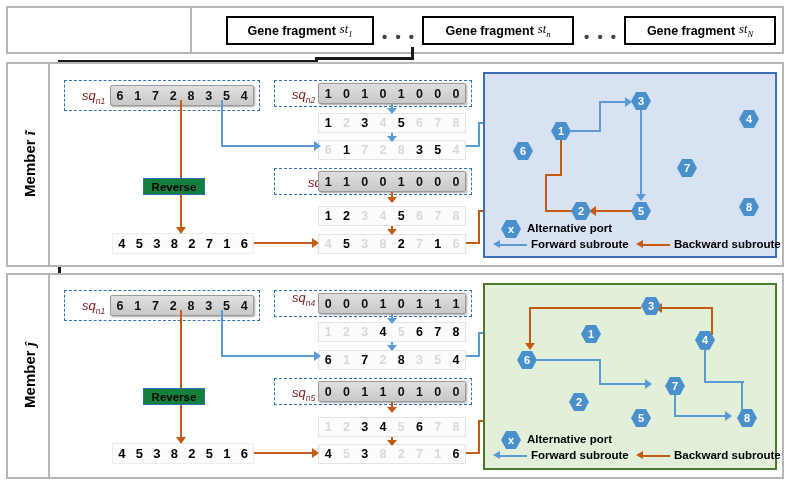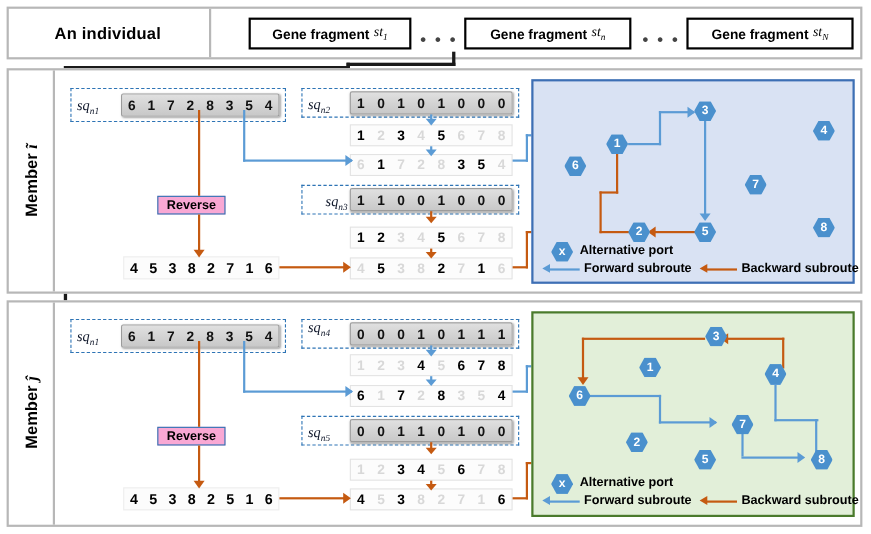--- a/index.html
+++ b/index.html
@@ -33,22 +33,22 @@
                   border-right:2px solid #b7b7b7;box-sizing:border-box;}
   .mem-label{position:absolute;left:-38px;top:50%;width:120px;margin-top:-10px;
              transform:rotate(-90deg);text-align:center;
              font-weight:bold;font-size:15px;color:#000;white-space:nowrap;}
   .mem-label i{font-family:"Liberation Serif",serif;font-style:italic;font-size:15px;}
 
   
   .dashbox{position:absolute;border:1.6px dashed #2e74b5;box-sizing:border-box;background:transparent;}
 
   
-  .sqlab{position:absolute;font-family:Liberation Serif, serif;font-style:italic;
-         font-size:13px;color:#0f172a;}
+  .sqlab{position:absolute;font-family:Liberation Sans, sans-serif;font-style:italic;
+         font-size:13px;color:#7f1d1d;margin-left:12px;}
   .sqlab sub{font-size:8.5px;font-style:italic;}
 
   
   .strip{position:absolute;height:21px;background:linear-gradient(#e0e0e0,#c8c8c8);
          border:1px solid #9b9b9b;border-radius:2px;box-sizing:border-box;
          display:flex;align-items:center;justify-content:space-around;
          box-shadow:1px 1px 2px rgba(0,0,0,.35);}
   .strip span{font-weight:bold;font-size:12.5px;color:#111;flex:1;text-align:center;}
 
   
@@ -56,21 +56,21 @@
        box-sizing:border-box;display:flex;align-items:center;}
   .row span{flex:1;text-align:center;font-size:12.5px;color:#d8d8d8;font-weight:bold;}
   .row span.on{color:#000;}
 
   
   .plain{position:absolute;height:21px;background:#fcfcfc;border:1px solid #ededed;
          box-sizing:border-box;display:flex;align-items:center;}
   .plain span{flex:1;text-align:center;font-size:13px;color:#000;font-weight:bold;}
 
   
-  .reverse{position:absolute;height:17px;background:#f9a8d4;border:1px solid #2e74b5;
+  .reverse{position:absolute;height:17px;background:#15803d;border:1px solid #2e74b5;
            box-sizing:border-box;display:flex;align-items:center;justify-content:center;
            font-weight:bold;font-size:11.5px;color:#000;}
 
   
   .ln{position:absolute;}
   .blue{background:#5b9bd5;}
   .org{background:#c55a11;}
   .arrowhead{position:absolute;width:0;height:0;}
 
   
@@ -84,21 +84,20 @@
   .hex .shape b{color:#fff;font-size:11px;font-weight:bold;line-height:1;}
   .legend{position:absolute;font-weight:bold;font-size:11.5px;color:#000;white-space:nowrap;}
   .legline{position:absolute;height:2.4px;}
 </style>
 </head>
 <body>
 
 <div id="page">
 
   <div class="top-bar">
-    <div class="top-left">An individual</div>
     <div class="top-divider"></div>
 
     <div class="gene-box" style="left:218px;width:148px;">
       <span>Gene fragment</span>
       <span class="sub">st<sub>1</sub></span>
     </div>
     <div class="dots" style="left:374px;">• • •</div>
     <div class="gene-box" style="left:414px;width:152px;">
       <span>Gene fragment</span>
       <span class="sub">st<sub>n</sub></span>

